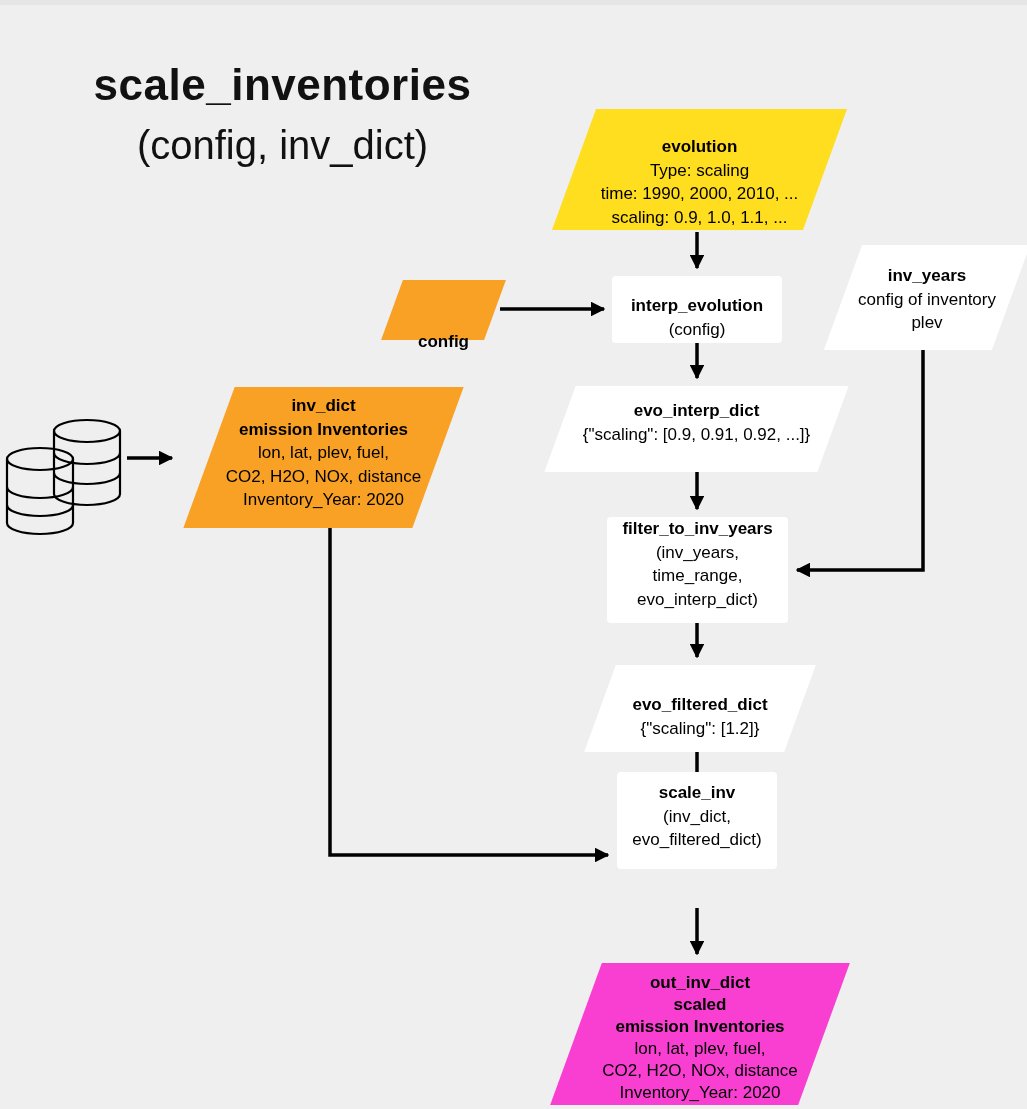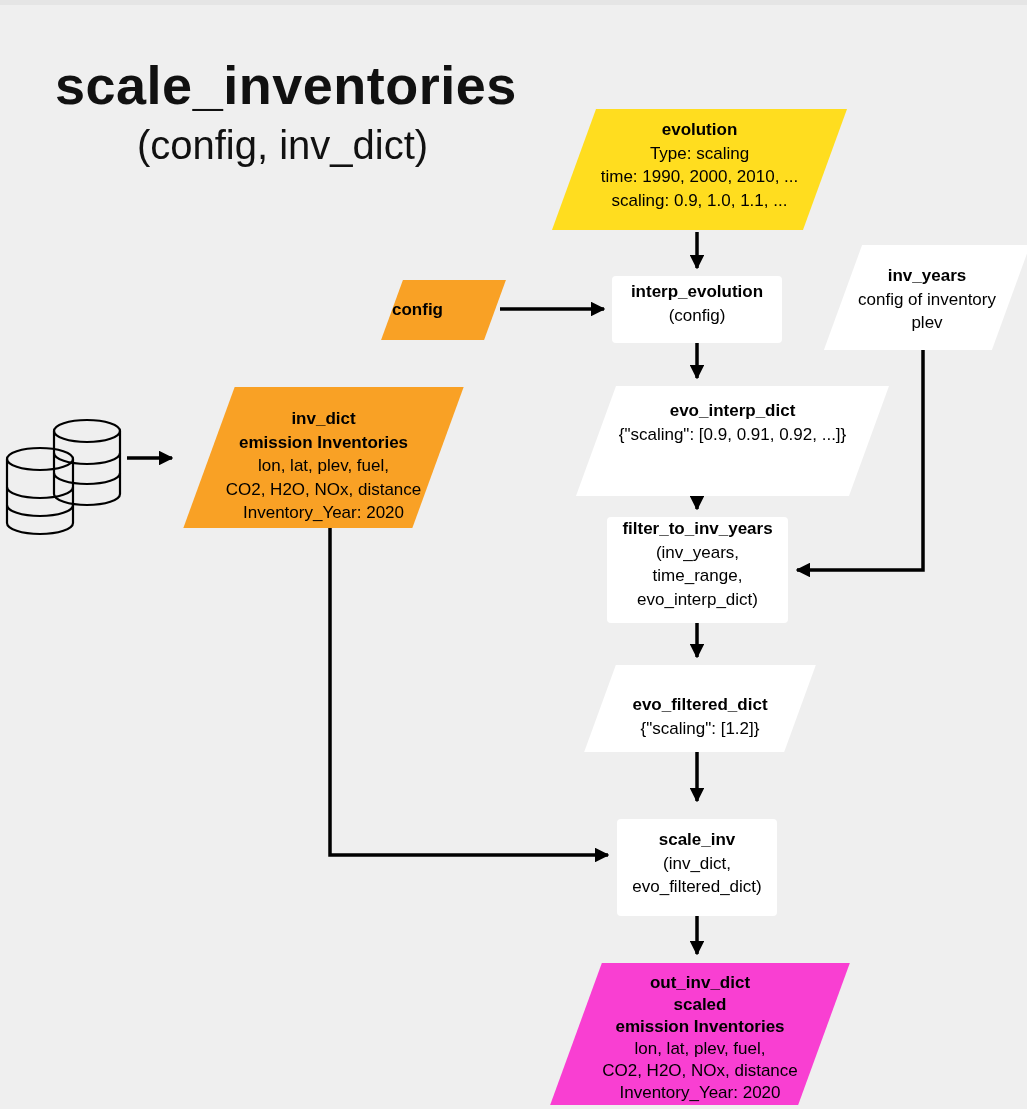--- a/index.html
+++ b/index.html
@@ -1,35 +1,35 @@
 <!DOCTYPE html>
 <html><head>
 <meta charset="utf-8">
 <style>
   html,body { margin:0; padding:0; }
   body { font-family:"Liberation Sans","DejaVu Sans",sans-serif; background:#efefef; }
   .stage { position:relative; width:1027px; height:1109px; background:#efefef; overflow:hidden; }
   .topstrip { position:absolute; left:0; top:0; width:100%; height:5px; background:#e5e5e5; }
 
   .page-title { position:absolute; left:55px; top:55px; width:455px; text-align:center; color:#111; }
-  .page-title .t1 { font-size:54px; font-weight:700; line-height:60px; letter-spacing:0.5px; }
+  .page-title .t1 { font-size:44px; font-weight:700; line-height:60px; letter-spacing:0.5px; }
   .page-title .t2 { font-size:40px; font-weight:400; line-height:60px; }
 
   .node { position:absolute; }
   .pfill { position:absolute; inset:0; }
   .skew { transform: skewX(-20deg); }
   .fill-yellow { background:#ffdd1f; }
   .fill-orange { background:#f9a125; }
   .fill-magenta { background:#f93fd2; }
   .fill-white { background:#ffffff; }
   .rectnode { border-radius:4px; }
   .ncontent { position:relative; height:100%; text-align:center; font-size:17px; line-height:23.5px; color:#000; }
   .ncontent.tight { line-height:22px; }
   .b { font-weight:700; }
-  .center-v { display:flex; align-items:center; justify-content:flex-start; }
+  .center-v { display:flex; align-items:center; justify-content:center;margin-top:32px; }
 
   svg.overlay { position:absolute; left:0; top:0; pointer-events:none; }
   .conn { stroke:#000; stroke-width:3.5; fill:none; }
   .dbicon { stroke:#000; stroke-width:2.2; fill:none; }
 </style>
 </head>
 <body>
 
 <div class="stage">
   <div class="topstrip"></div>
@@ -66,63 +66,63 @@
     </g>
   </svg>
 
   <div class="page-title">
     <div class="t1">scale_inventories</div>
     <div class="t2">(config, inv_dict)</div>
   </div>
 
   <div class="node" style="left:574px;top:109px;width:251px;height:121px">
     <div class="pfill skew fill-yellow"></div>
-    <div class="ncontent" style="padding-top:9px">
+    <div class="ncontent" style="padding-top:26px">
       <div class="b">evolution</div>
       <div>Type: scaling</div>
       <div>time: 1990, 2000, 2010, ...</div>
       <div>scaling: 0.9, 1.0, 1.1, ...</div>
     </div>
   </div>
 
   <div class="node" style="left:392px;top:280px;width:103px;height:60px">
     <div class="pfill skew fill-orange"></div>
     <div class="ncontent center-v" style="height:60px">
       <div class="b">config</div>
     </div>
   </div>
 
   <div class="node" style="left:612px;top:276px;width:170px;height:67px">
     <div class="pfill fill-white rectnode"></div>
-    <div class="ncontent" style="padding-top:4px">
+    <div class="ncontent" style="padding-top:18px">
       <div class="b">interp_evolution</div>
       <div>(config)</div>
     </div>
   </div>
 
   <div class="node" style="left:843px;top:245px;width:168px;height:105px">
     <div class="pfill skew fill-white"></div>
     <div class="ncontent" style="padding-top:19px">
       <div class="b">inv_years</div>
       <div>config of inventory</div>
       <div>plev</div>
     </div>
   </div>
 
-  <div class="node" style="left:596px;top:386px;width:273px;height:110px">
+  <div class="node" style="left:560px;top:386px;width:273px;height:86px">
     <div class="pfill skew fill-white"></div>
     <div class="ncontent" style="padding-top:13px">
       <div class="b">evo_interp_dict</div>
       <div>{"scaling": [0.9, 0.91, 0.92, ...]}</div>
     </div>
   </div>
 
   <div class="node" style="left:209px;top:387px;width:229px;height:141px">
     <div class="pfill skew fill-orange"></div>
-    <div class="ncontent" style="padding-top:20px">
+    <div class="ncontent" style="padding-top:7px">
       <div class="b">inv_dict</div>
       <div class="b">emission Inventories</div>
       <div>lon, lat, plev, fuel,</div>
       <div>CO2, H2O, NOx, distance</div>
       <div>Inventory_Year: 2020</div>
     </div>
   </div>
 
   <div class="node" style="left:607px;top:517px;width:181px;height:106px">
     <div class="pfill fill-white rectnode"></div>
@@ -135,21 +135,21 @@
   </div>
 
   <div class="node" style="left:600px;top:665px;width:200px;height:87px">
     <div class="pfill skew fill-white"></div>
     <div class="ncontent" style="padding-top:28px">
       <div class="b">evo_filtered_dict</div>
       <div>{"scaling": [1.2]}</div>
     </div>
   </div>
 
-  <div class="node" style="left:617px;top:819px;width:160px;height:97px">
+  <div class="node" style="left:617px;top:772px;width:160px;height:97px">
     <div class="pfill fill-white rectnode"></div>
     <div class="ncontent" style="padding-top:9px">
       <div class="b">scale_inv</div>
       <div>(inv_dict,</div>
       <div>evo_filtered_dict)</div>
     </div>
   </div>
 
   <div class="node" style="left:576px;top:963px;width:248px;height:142px">
     <div class="pfill skew fill-magenta"></div>

